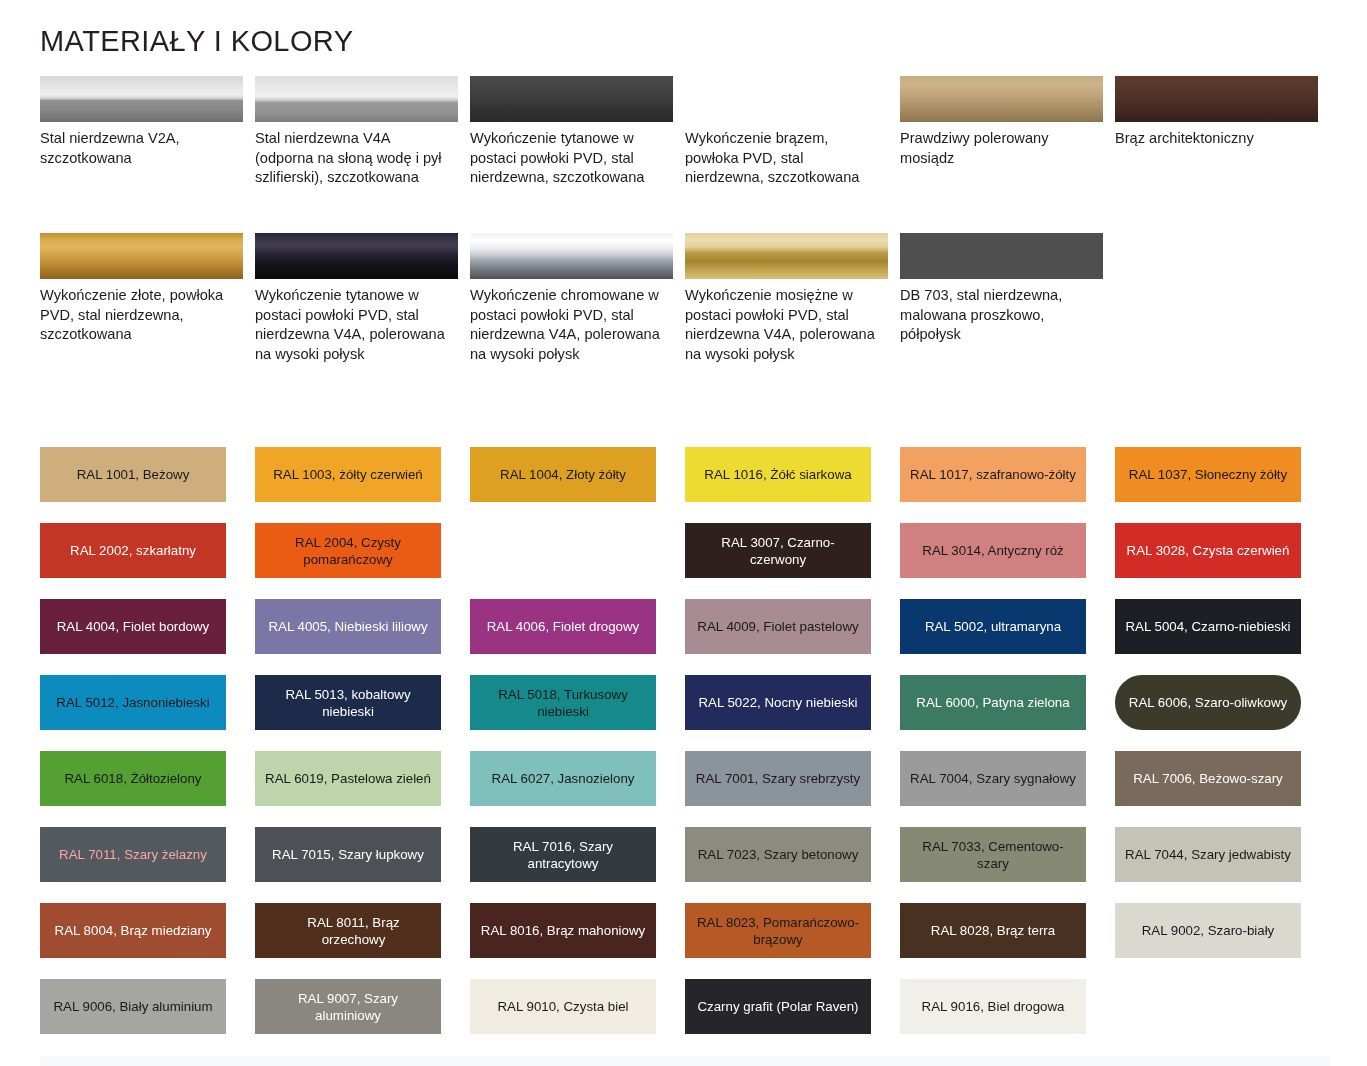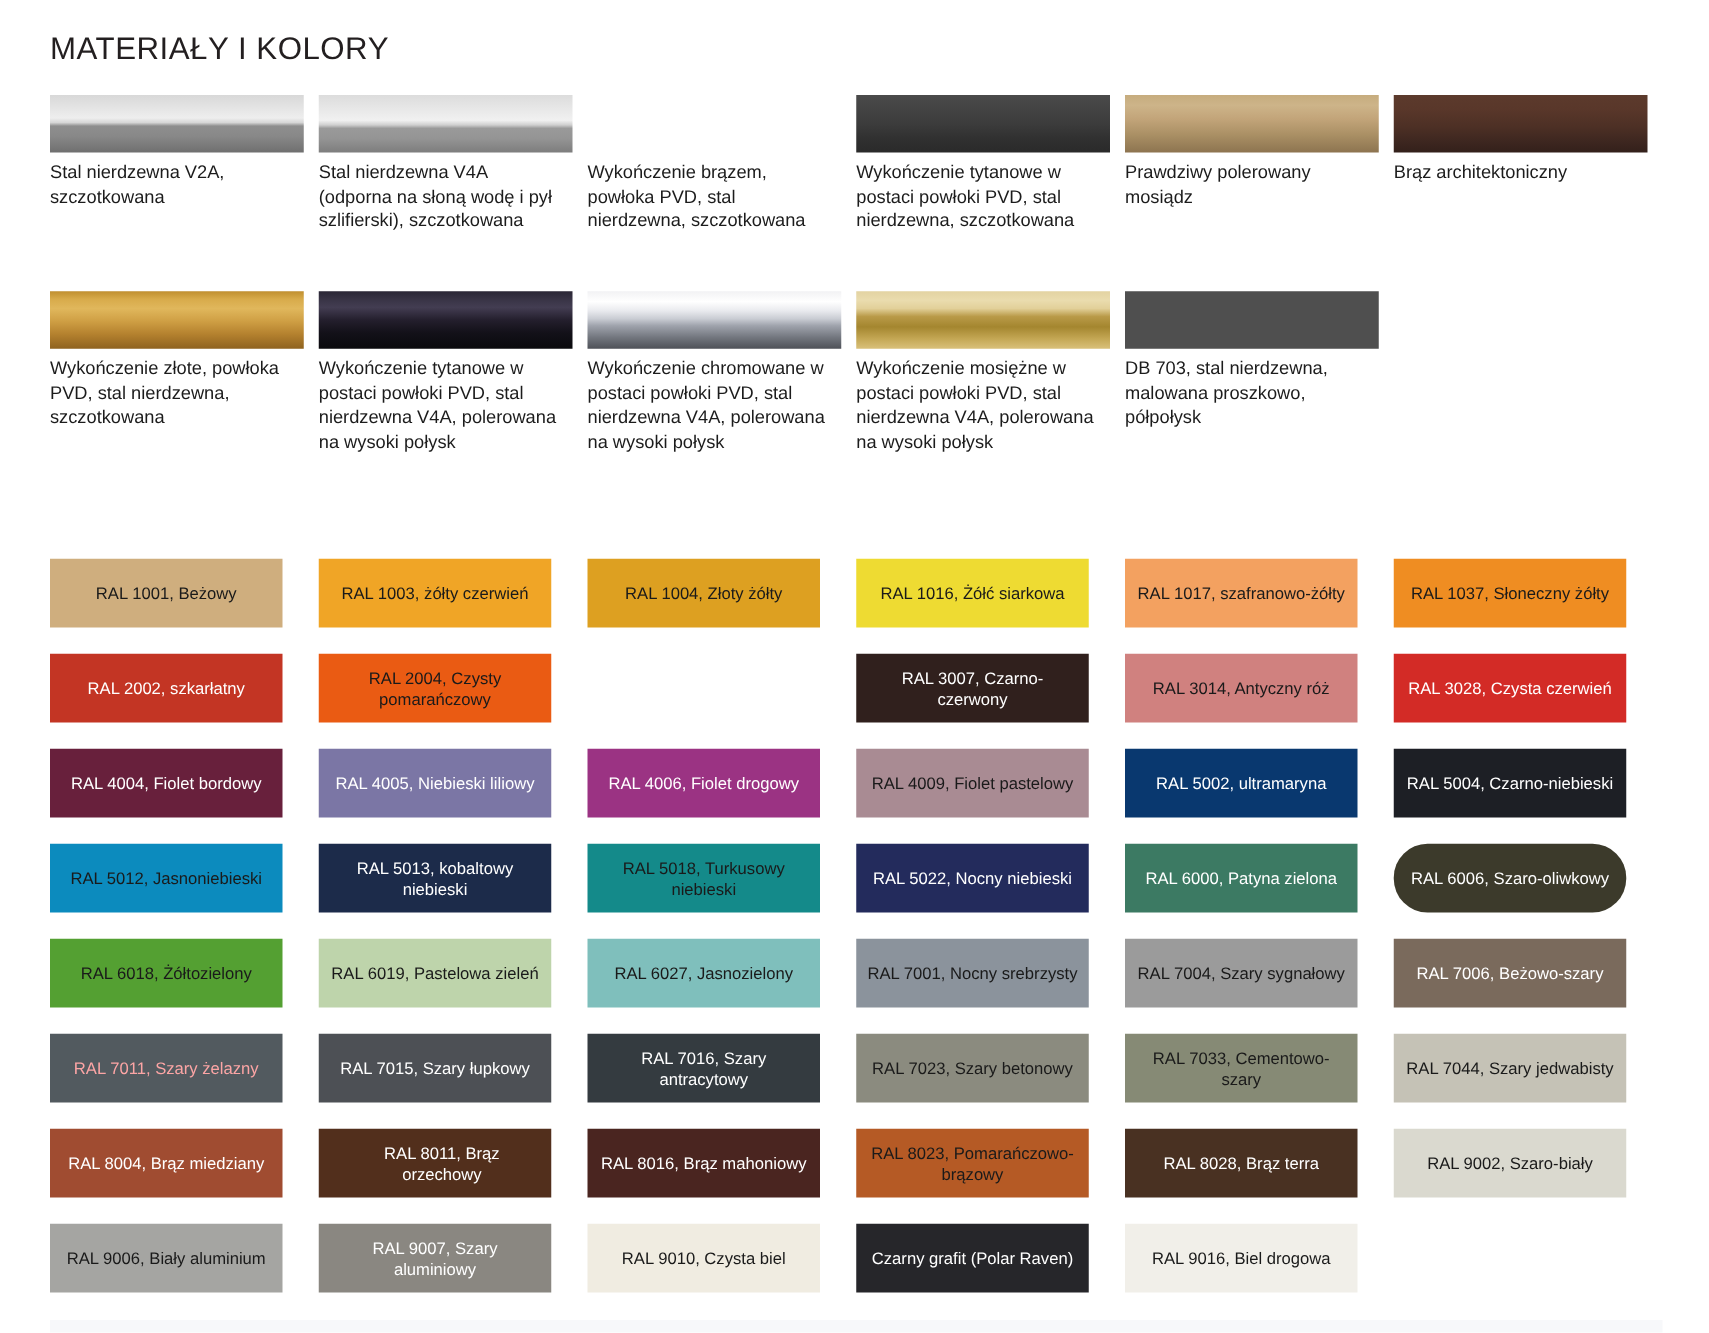--- a/index.html
+++ b/index.html
@@ -18,21 +18,21 @@
   .page {
     position: relative;
     width: 1367px;
     height: 1066px;
     box-sizing: border-box;
   }
   .page-title {
     position: absolute;
     left: 40px;
     top: 26px;
-    font-size: 25px;
+    font-size: 29px;
     font-weight: 400;
     letter-spacing: 0.4px;
     color: #231f20;
     line-height: 1.1;
   }
 
   
   .materials {
     position: absolute;
     left: 40px;
@@ -173,26 +173,26 @@
   <div class="materials" id="materials-row-1">
       <div class="mat-cell">
         <div class="mat-swatch m-v2a"></div>
         <div class="mat-label">Stal nierdzewna V2A, szczotkowana</div>
       </div>
       <div class="mat-cell">
         <div class="mat-swatch m-v4a"></div>
         <div class="mat-label">Stal nierdzewna V4A (odporna na słoną wodę i pył szlifierski), szczotkowana</div>
       </div>
       <div class="mat-cell">
+        <div class="mat-swatch m-titanium"></div>
+        <div class="mat-label">Wykończenie tytanowe w postaci powłoki PVD, stal nierdzewna, szczotkowana</div>
+      </div>
+      <div class="mat-cell">
         <div class="mat-swatch m-bronze"></div>
         <div class="mat-label">Wykończenie brązem, powłoka PVD, stal nierdzewna, szczotkowana</div>
-      </div>
-      <div class="mat-cell">
-        <div class="mat-swatch m-titanium"></div>
-        <div class="mat-label">Wykończenie tytanowe w postaci powłoki PVD, stal nierdzewna, szczotkowana</div>
       </div>
       <div class="mat-cell">
         <div class="mat-swatch m-brass-real"></div>
         <div class="mat-label">Prawdziwy polerowany mosiądz</div>
       </div>
       <div class="mat-cell">
         <div class="mat-swatch m-arch-bronze"></div>
         <div class="mat-label">Brąz architektoniczny</div>
       </div>
     </div>
@@ -241,21 +241,21 @@
       <div class="ral-cell" style="background: rgb(29, 31, 37); color: rgb(255, 255, 255);">RAL 5004, Czarno-niebieski</div>
       <div class="ral-cell" style="background: rgb(12, 139, 190); color: rgb(26, 26, 26);">RAL 5012, Jasnoniebieski</div>
       <div class="ral-cell" style="background: rgb(28, 43, 74); color: rgb(255, 255, 255);">RAL 5013, kobaltowy niebieski</div>
       <div class="ral-cell" style="background: rgb(20, 138, 138); color: rgb(26, 26, 26);">RAL 5018, Turkusowy niebieski</div>
       <div class="ral-cell" style="background: rgb(35, 43, 92); color: rgb(255, 255, 255);">RAL 5022, Nocny niebieski</div>
       <div class="ral-cell" style="background: rgb(60, 122, 99); color: rgb(255, 255, 255);">RAL 6000, Patyna zielona</div>
       <div class="ral-cell" style="background: rgb(60, 58, 43); color: rgb(255, 255, 255); border-radius: 27px;">RAL 6006, Szaro-oliwkowy</div>
       <div class="ral-cell" style="background: rgb(84, 160, 50); color: rgb(26, 26, 26);">RAL 6018, Żółtozielony</div>
       <div class="ral-cell" style="background: rgb(190, 212, 171); color: rgb(26, 26, 26);">RAL 6019, Pastelowa zieleń</div>
       <div class="ral-cell" style="background: rgb(127, 191, 188); color: rgb(26, 26, 26);">RAL 6027, Jasnozielony</div>
-      <div class="ral-cell" style="background: rgb(139, 147, 156); color: rgb(26, 26, 26);">RAL 7001, Nocny srebrzysty</div>
+      <div class="ral-cell" style="background: rgb(139, 147, 156); color: rgb(26, 26, 26);">RAL 7001, Szary srebrzysty</div>
       <div class="ral-cell" style="background: rgb(155, 155, 155); color: rgb(26, 26, 26);">RAL 7004, Szary sygnałowy</div>
       <div class="ral-cell" style="background: rgb(122, 106, 92); color: rgb(255, 255, 255);">RAL 7006, Beżowo-szary</div>
       <div class="ral-cell" style="background: rgb(82, 90, 95); color: #fca5a5;">RAL 7011, Szary żelazny</div>
       <div class="ral-cell" style="background: rgb(77, 80, 85); color: rgb(255, 255, 255);">RAL 7015, Szary łupkowy</div>
       <div class="ral-cell" style="background: rgb(52, 59, 64); color: rgb(255, 255, 255);">RAL 7016, Szary antracytowy</div>
       <div class="ral-cell" style="background: rgb(139, 139, 127); color: rgb(26, 26, 26);">RAL 7023, Szary betonowy</div>
       <div class="ral-cell" style="background: rgb(134, 138, 117); color: rgb(26, 26, 26);">RAL 7033, Cementowo-szary</div>
       <div class="ral-cell" style="background: rgb(197, 194, 182); color: rgb(26, 26, 26);">RAL 7044, Szary jedwabisty</div>
       <div class="ral-cell" style="background: rgb(160, 76, 49); color: rgb(255, 255, 255);">RAL 8004, Brąz miedziany</div>
       <div class="ral-cell" style="background: rgb(82, 47, 28); color: rgb(255, 255, 255); padding-left: 20px;">RAL 8011, Brąz orzechowy</div>

